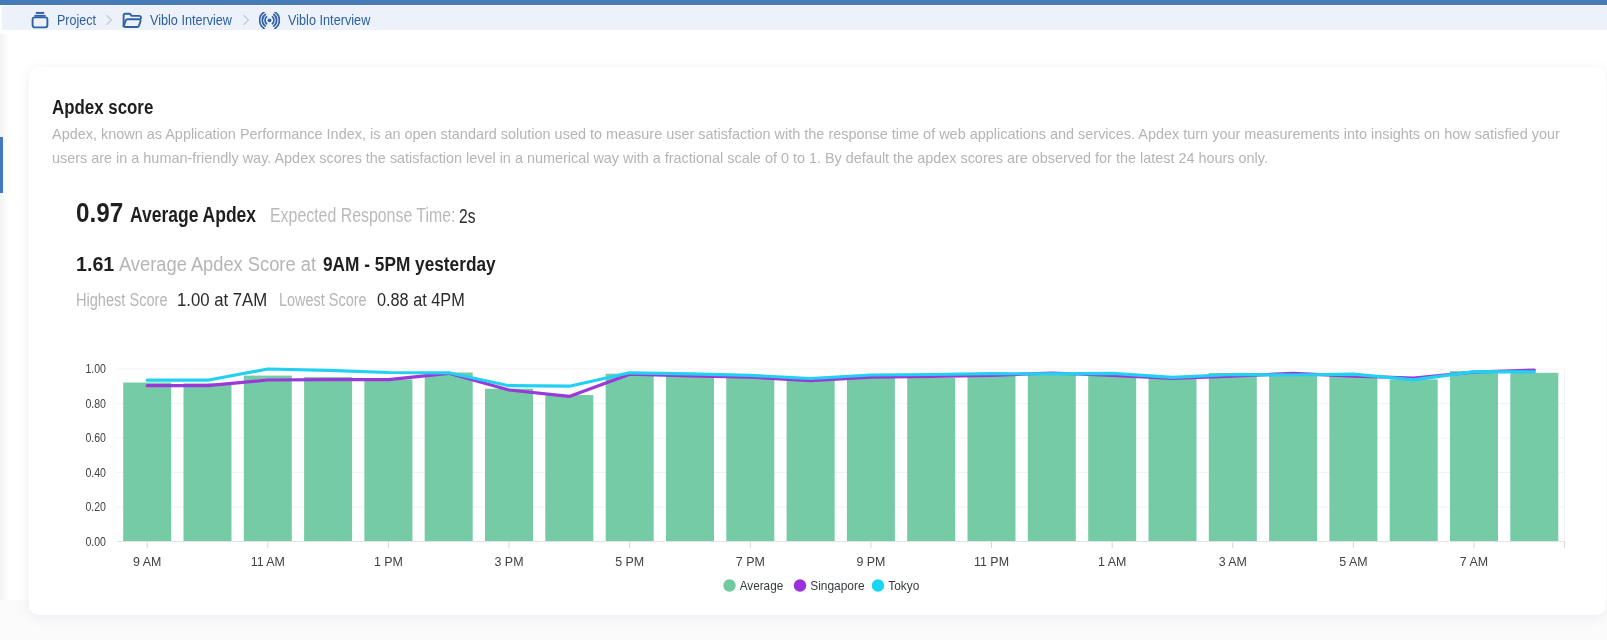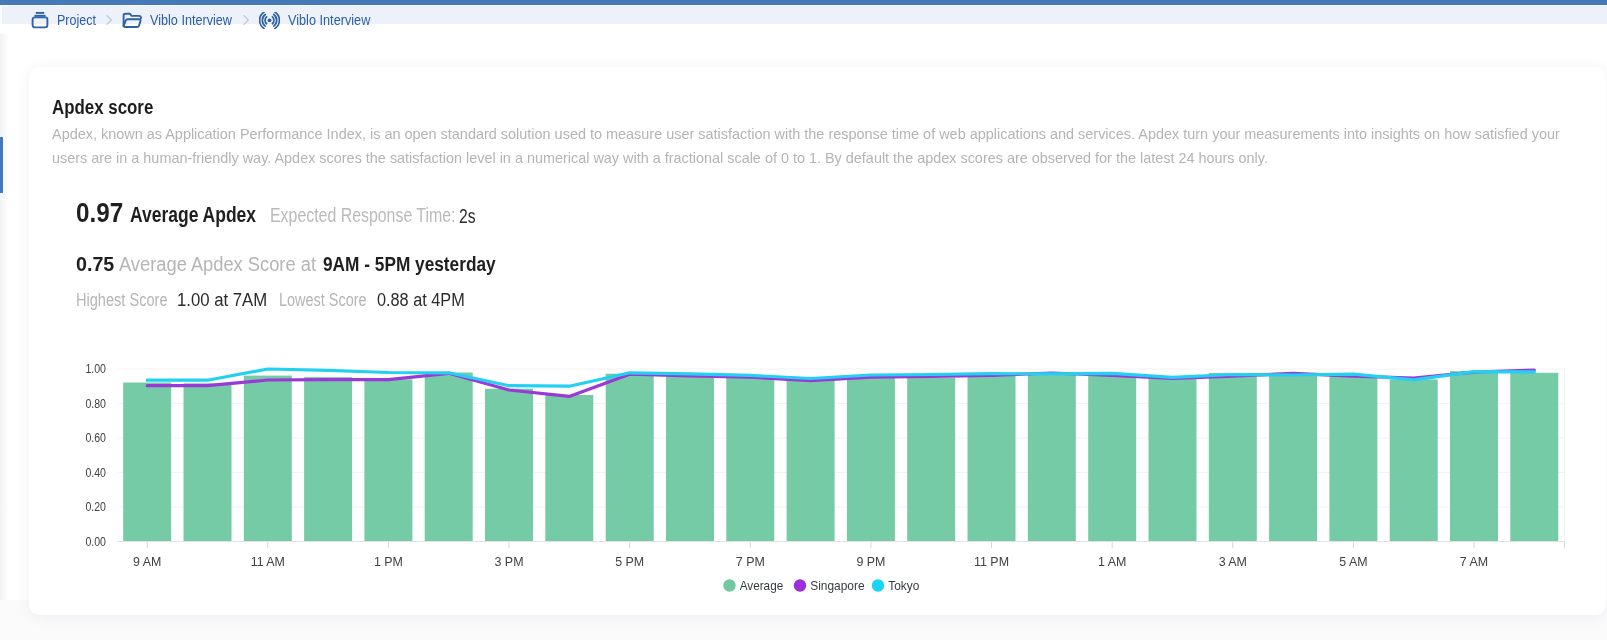--- a/index.html
+++ b/index.html
@@ -1,20 +1,20 @@
 <!DOCTYPE html>
 <html><head>
 <meta charset="utf-8">
 <style>
   * { margin:0; padding:0; box-sizing:border-box; }
   html,body { width:1607px; height:640px; background:#ffffff;
     font-family:"Liberation Sans", sans-serif; overflow:hidden; }
   svg text { font-family:"Liberation Sans", sans-serif; }
   .topbar { position:absolute; left:0; top:0; width:1607px; height:4.5px; background:#4679b8; }
-  .crumbs { position:absolute; left:2px; top:5.5px; width:1605px; height:18px; background:#edf2fa;padding-left:17px; }
+  .crumbs { position:absolute; left:2px; top:5.5px; width:1605px; height:24px; background:#edf2fa;padding-left:17px; }
   .leftmark { position:absolute; left:0; top:137px; width:3px; height:56px; background:#4478be; }
   .leftshade { position:absolute; left:0; top:34px; width:9px; height:606px;
     background:linear-gradient(to right, rgba(120,130,150,0.10), rgba(120,130,150,0)); }
   .botband { position:absolute; left:0; top:600px; width:1607px; height:40px; background:#fbfbfc; }
   .card { position:absolute; left:29px; top:67px; width:1577px; height:548px; background:#ffffff;
     border-radius:10px; box-shadow:0 2px 14px rgba(60,70,90,0.08); }
 </style>
 </head>
 <body>
 <div class="topbar"></div>
@@ -51,21 +51,21 @@
 <div class="leftmark"></div>
 <div class="botband"></div>
 <div class="card">
   <span style="position:absolute;left:23.0px;top:29.7px;font-size:20.0px;line-height:1;color:#1d1d1d;white-space:pre;transform:scaleX(0.8437);transform-origin:0 0;font-weight:bold;">Apdex score</span>
   <span style="position:absolute;left:23.0px;top:58.8px;font-size:15.0px;line-height:1;color:#b4b4b4;white-space:pre;transform:scaleX(0.9629);transform-origin:0 0;">Apdex, known as Application Performance Index, is an open standard solution used to measure user satisfaction with the response time of web applications and services. Apdex turn your measurements into insights on how satisfied your</span>
   <span style="position:absolute;left:23.0px;top:82.8px;font-size:15.0px;line-height:1;color:#b4b4b4;white-space:pre;transform:scaleX(0.9611);transform-origin:0 0;">users are in a human-friendly way. Apdex scores the satisfaction level in a numerical way with a fractional scale of 0 to 1. By default the apdex scores are observed for the latest 24 hours only.</span>
   <span style="position:absolute;left:47.0px;top:132.6px;font-size:27.0px;line-height:1;color:#1f1f1f;white-space:pre;transform:scaleX(0.8982);transform-origin:0 0;font-weight:bold;">0.97</span>
   <span style="position:absolute;left:101.0px;top:136.9px;font-size:22.0px;line-height:1;color:#1f1f1f;white-space:pre;transform:scaleX(0.7948);transform-origin:0 0;font-weight:bold;">Average Apdex</span>
   <span style="position:absolute;left:241.0px;top:138.1px;font-size:20.5px;line-height:1;color:#bababa;white-space:pre;transform:scaleX(0.7752);transform-origin:0 0;">Expected Response Time:</span>
   <span style="position:absolute;left:429.5px;top:138.6px;font-size:20.0px;line-height:1;color:#2b2b2b;white-space:pre;transform:scaleX(0.7811);transform-origin:0 0;">2s</span>
-  <span style="position:absolute;left:46.5px;top:186.6px;font-size:20.0px;line-height:1;color:#1f1f1f;white-space:pre;transform:scaleX(0.9837);transform-origin:0 0;font-weight:bold;">0.75</span>
+  <span style="position:absolute;left:46.5px;top:186.6px;font-size:20.0px;line-height:1;color:#1f1f1f;white-space:pre;transform:scaleX(0.9837);transform-origin:0 0;font-weight:bold;">1.61</span>
   <span style="position:absolute;left:90.0px;top:186.6px;font-size:20.0px;line-height:1;color:#b5b5b5;white-space:pre;transform:scaleX(0.9147);transform-origin:0 0;">Average Apdex Score at</span>
   <span style="position:absolute;left:294.0px;top:186.6px;font-size:20.0px;line-height:1;color:#1f1f1f;white-space:pre;transform:scaleX(0.8630);transform-origin:0 0;font-weight:bold;">9AM - 5PM yesterday</span>
   <span style="position:absolute;left:46.5px;top:223.8px;font-size:18.0px;line-height:1;color:#b5b5b5;white-space:pre;transform:scaleX(0.8093);transform-origin:0 0;">Highest Score</span>
   <span style="position:absolute;left:147.8px;top:223.8px;font-size:18.0px;line-height:1;color:#2b2b2b;white-space:pre;transform:scaleX(0.9293);transform-origin:0 0;">1.00 at 7AM</span>
   <span style="position:absolute;left:250.4px;top:223.8px;font-size:18.0px;line-height:1;color:#b5b5b5;white-space:pre;transform:scaleX(0.8032);transform-origin:0 0;">Lowest Score</span>
   <span style="position:absolute;left:347.6px;top:223.8px;font-size:18.0px;line-height:1;color:#2b2b2b;white-space:pre;transform:scaleX(0.9035);transform-origin:0 0;">0.88 at 4PM</span>
   <svg width="1577" height="548" viewBox="0 0 1577 548" style="position:absolute;left:0;top:0">
 <line x1="88.0" y1="440.0" x2="1535.5" y2="440.0" stroke="#f3f3f3"></line>
 <line x1="88.0" y1="405.5" x2="1535.5" y2="405.5" stroke="#f3f3f3"></line>
 <line x1="88.0" y1="371.0" x2="1535.5" y2="371.0" stroke="#f3f3f3"></line>

